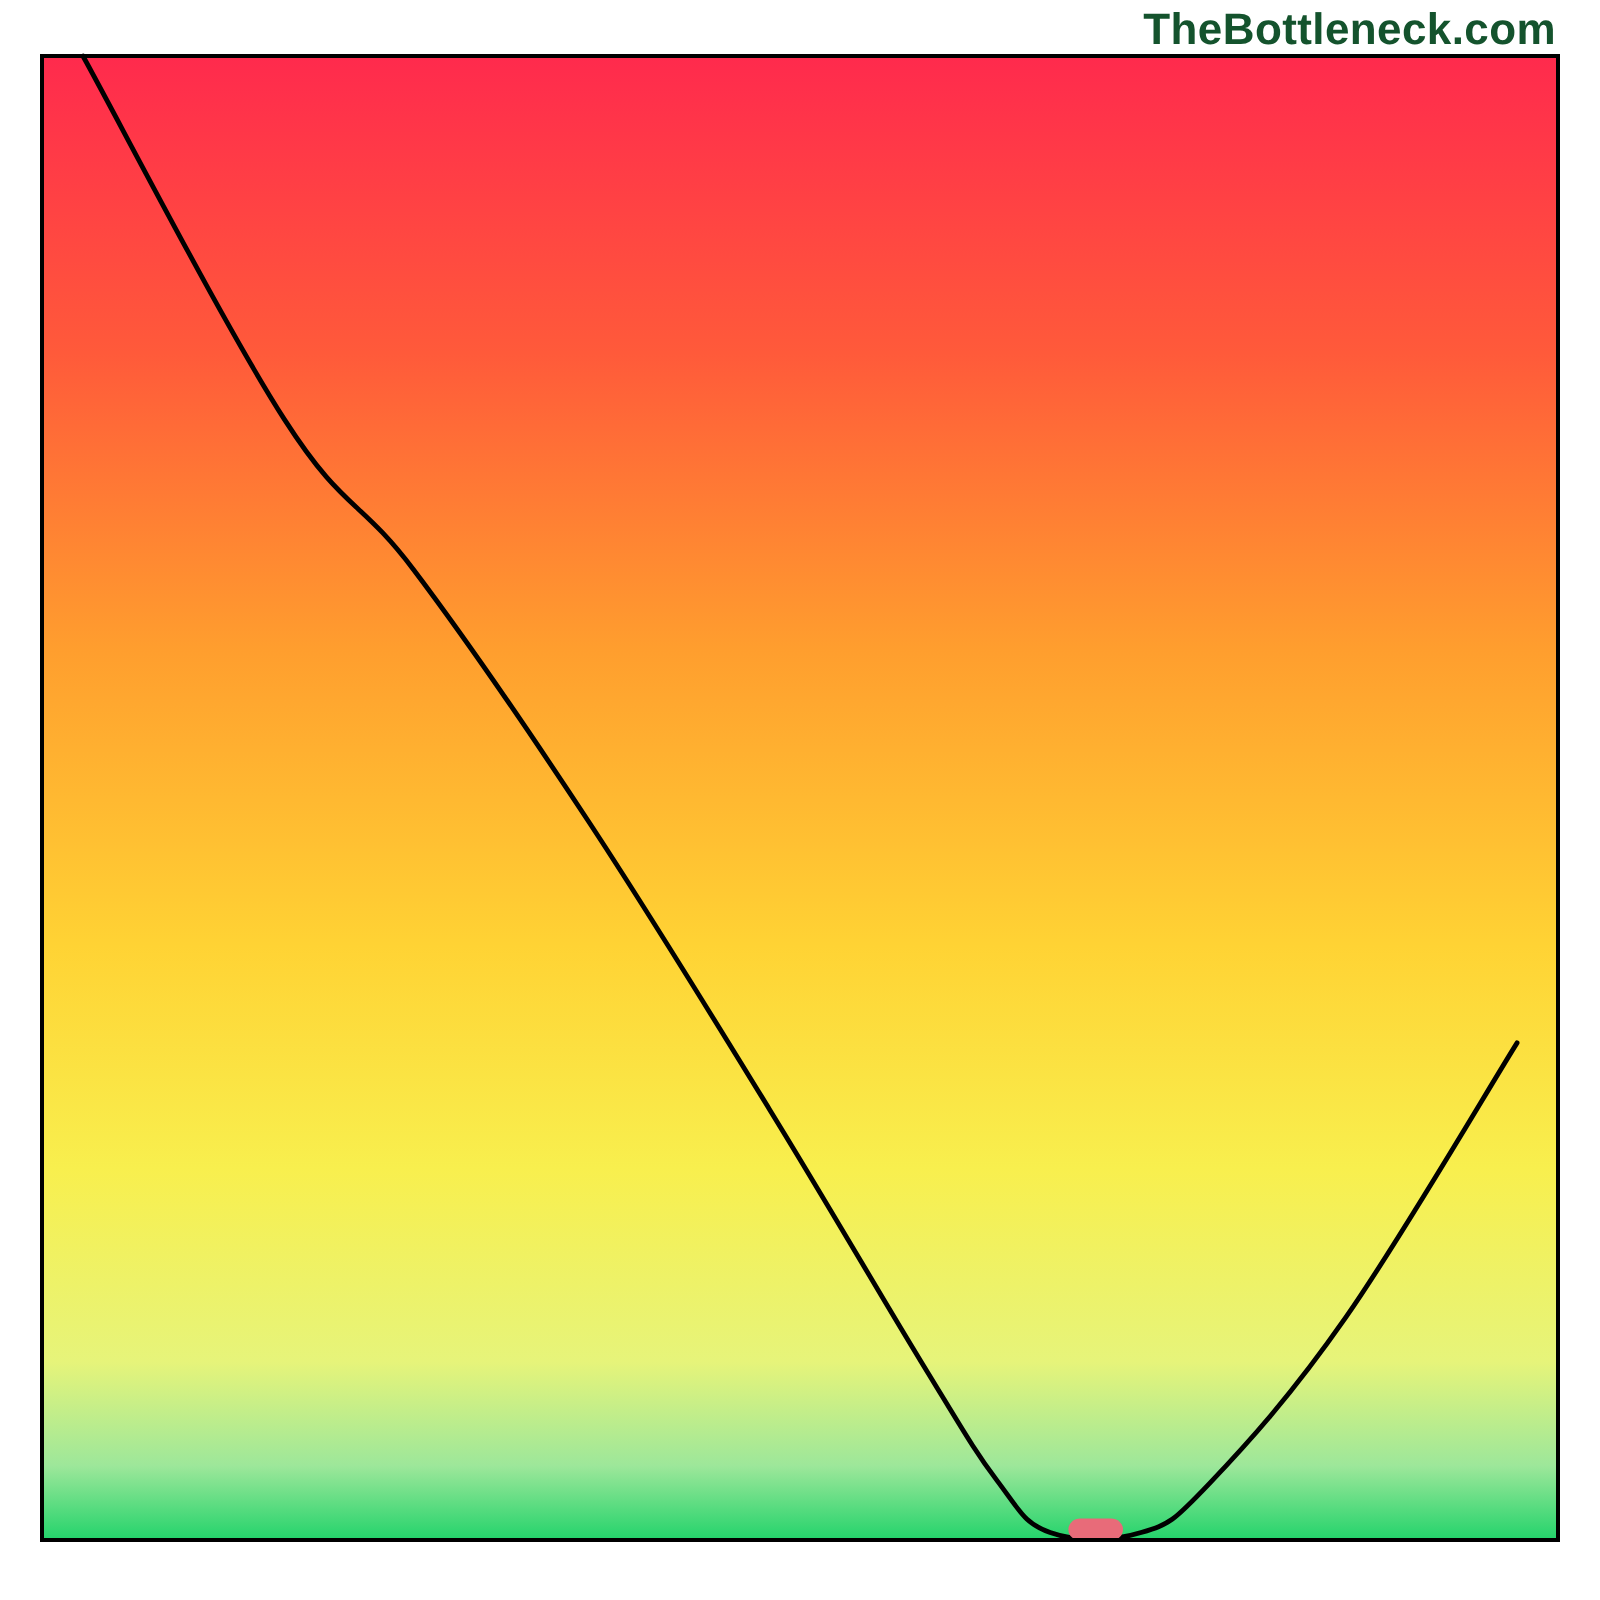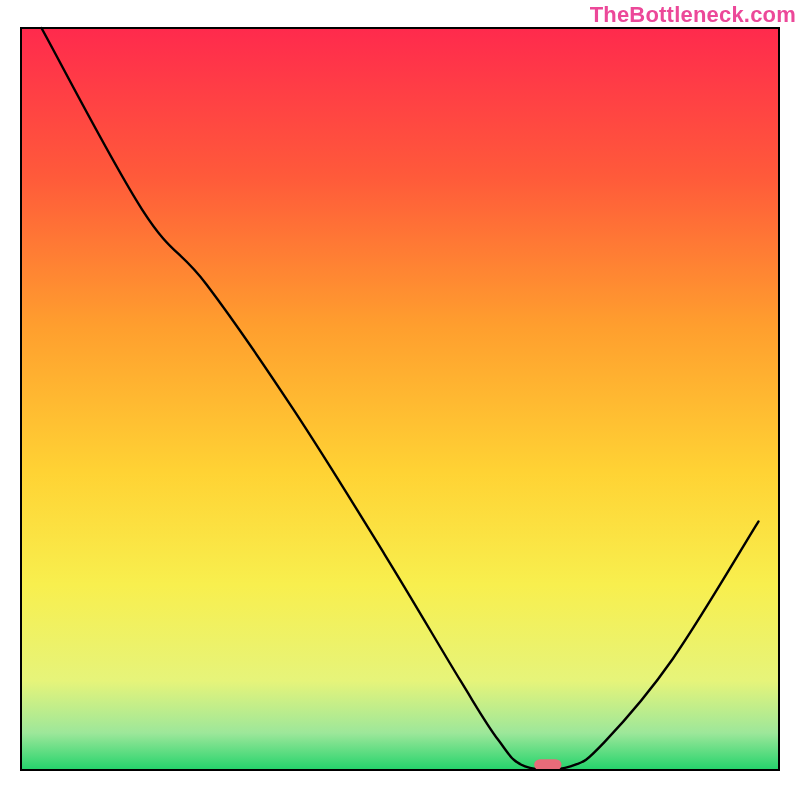--- a/index.html
+++ b/index.html
@@ -11,25 +11,25 @@
   }
   .chart-container {
     position: relative;
     width: 800px;
     height: 800px;
     background: #ffffff;
   }
   .watermark {
     position: absolute;
     top: 2px;
-    right: 4px;
+    right: 22px;
     font-family: Arial, Helvetica, sans-serif;
     font-size: 22px;
     font-weight: bold;
-    color: #ec4899;
+    color: #14532d;
     letter-spacing: 0.2px;
     z-index: 3;
   }
   svg.plot {
     position: absolute;
     top: 0;
     left: 0;
     width: 800px;
     height: 800px;
   }

